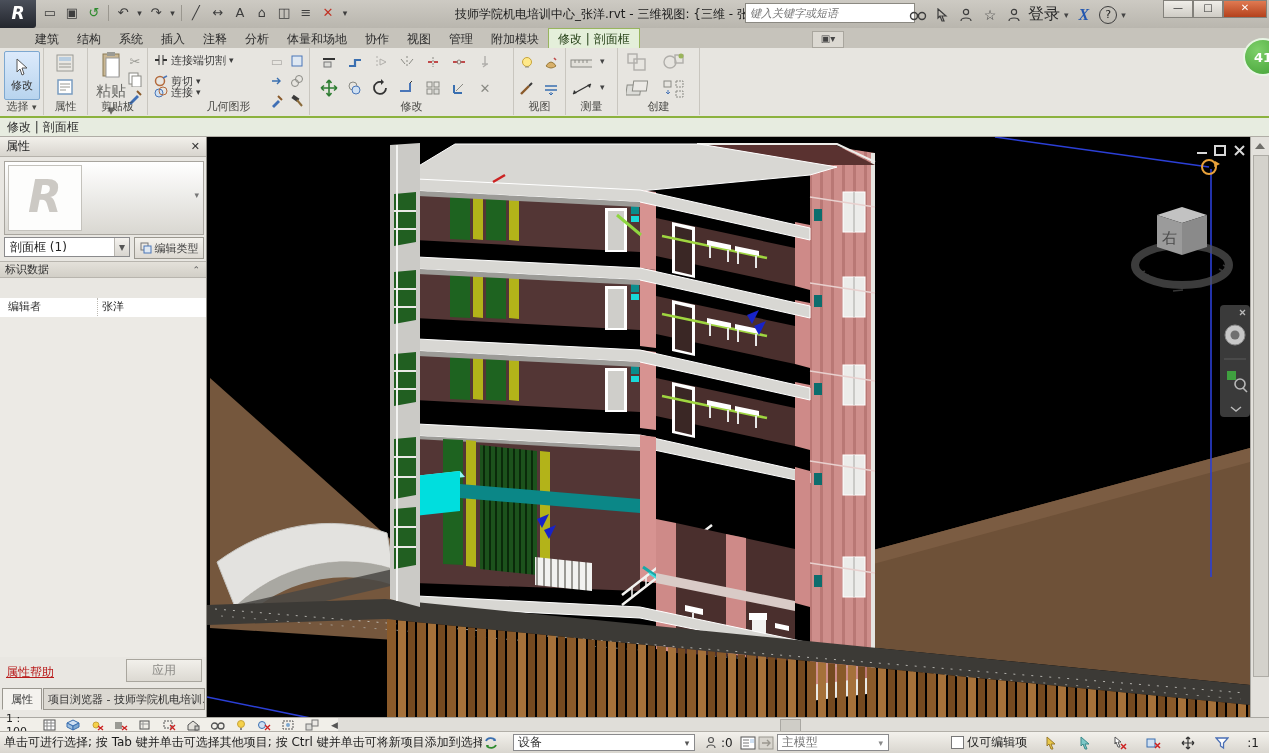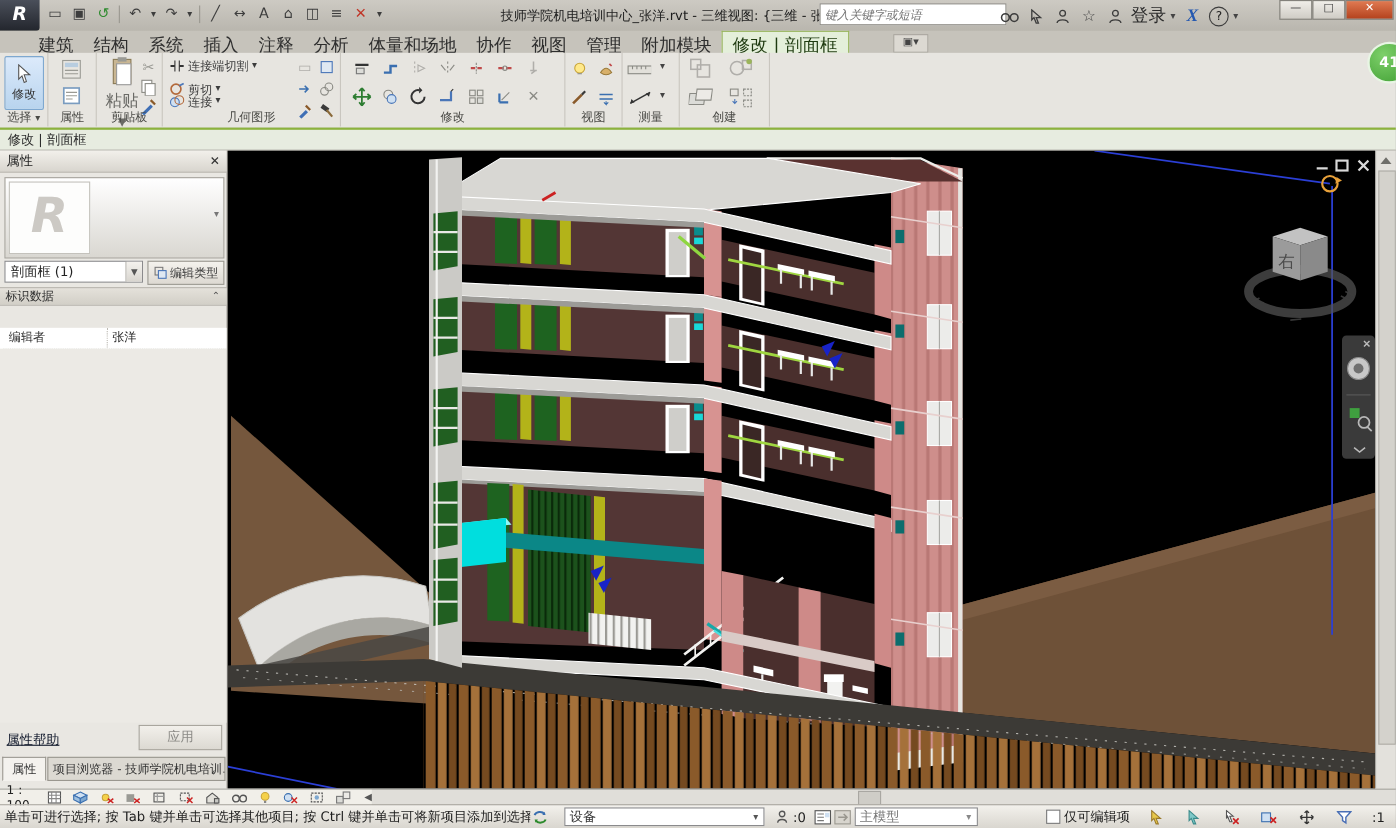--- a/index.html
+++ b/index.html
@@ -16,21 +16,21 @@
   #apptitle{left:455px;top:6px;width:420px;white-space:nowrap;overflow:hidden;font-size:12px;color:#1c1c1c}
   #searchbox{left:745px;top:3px;width:160px;height:18px;border:1px solid #8b8982;background:#fff;
              font-size:11px;font-style:italic;color:#8a8a8a;padding:0 4px;font-family:inherit}
   .ic-ico{width:20px;height:20px;display:inline-flex;align-items:center;justify-content:center;color:#3d3d3d}
   #winbtns{right:2px;top:0;display:flex}
   .wbtn{width:28px;height:16px;border:1px solid #83817b;background:linear-gradient(#f0eee9,#cfccc5);
         font-size:10px;text-align:center;line-height:14px;color:#333}
   .wbtn.close{width:42px;background:linear-gradient(#e07a52,#b4421d);color:#fff;font-weight:bold}
   
   #tabrow{left:0;top:28px;width:1269px;height:20px;background:#c6c3bb}
-  .tab{display:inline-block;height:19px;padding:2px 9px 0 9px;font-size:16px;color:#2e2e2e;cursor:default}
+  .tab{display:inline-block;height:19px;padding:2px 9px 0 9px;font-size:12px;color:#2e2e2e;cursor:default}
   .tab.ctx{background:#e4efda;border:1px solid #98b55e;border-bottom:none;color:#1e3a10}
   #ribbonstate{left:812px;top:31px;width:30px;height:15px;font-size:10px;color:#444;
                border:1px solid #a9a69e;background:#dcd9d2;text-align:center;line-height:13px}
   
   #ribbon{left:0;top:48px;width:1269px;height:68px;background:#e7e5e0;border-bottom:1px solid #b5b2ab}
   .panel{position:absolute;top:0;height:67px;border-right:1px solid #c9c6bf}
   .plabel{position:absolute;bottom:1px;left:0;right:0;text-align:center;font-size:11px;color:#4a4a46}
   #modbtn{left:4px;top:3px;width:34px;height:47px;background:linear-gradient(#dceafb,#b8d4ee);
           border:1px solid #7ea8d0;border-radius:2px;display:flex;flex-direction:column;align-items:center;justify-content:center;gap:2px;font-size:11px;color:#333}
   .mi{width:22px;height:22px;display:inline-flex;align-items:center;justify-content:center;font-size:13px;color:#4c4c4c}
@@ -47,21 +47,21 @@
                font-size:44px;font-weight:bold;font-style:italic;color:#ccc9c4;text-align:center;line-height:62px}
   .combo{background:#fff;border:1px solid #8a8a8c;font-size:12px;color:#222;display:flex;align-items:center;box-sizing:border-box}
   .combo .arrow{margin-left:auto;width:14px;text-align:center;color:#555;background:linear-gradient(#f4f2ee,#d8d5cf);align-self:stretch;line-height:18px;border-left:1px solid #b8b5af}
   #edittype{left:134px;top:100px;width:68px;height:20px;background:linear-gradient(#f4f2ed,#ddd9d2);
             border:1px solid #9a978f;font-size:11px;color:#3e3e3e;display:flex;align-items:center;justify-content:center;gap:3px}
   #idhdr{left:0;top:124px;width:206px;height:17px;background:linear-gradient(#e4e1da,#d2cfc7);
          border-top:1px solid #b8b5ae;border-bottom:1px solid #b8b5ae;font-size:11px;color:#2e2e2e;line-height:16px;padding-left:5px;box-sizing:border-box}
   .prow{position:absolute;left:0;width:206px;height:19px;background:#fff;border-bottom:1px dotted #bcb9b2;font-size:11px;line-height:18px}
   .prow .lab{position:absolute;left:8px;color:#333}
   .prow .val{position:absolute;left:97px;right:2px;border-left:1px dotted #bcb9b2;padding-left:4px;color:#222;white-space:nowrap;overflow:hidden}
-  #p-help{left:6px;top:527px;color:#0f172a;text-decoration:underline;font-size:12px}
+  #p-help{left:6px;top:527px;color:#b91c1c;text-decoration:underline;font-size:12px}
   #p-apply{left:126px;top:522px;width:74px;height:21px;background:linear-gradient(#f2f0eb,#dcd9d2);
            border:1px solid #a9a69e;color:#8b8a86;font-size:12px;text-align:center;line-height:20px}
   .ptab{position:absolute;top:551px;height:22px;font-size:11px;line-height:21px;text-align:center;
         border:1px solid #9a978f;box-sizing:border-box;background:#dcd9d2;color:#333;white-space:nowrap;overflow:hidden;padding:0 4px}
   .ptab.active{background:#f4f2ee;border-bottom-color:#f4f2ee}
   
   #canvas{left:207px;top:137px;width:1043px;height:580px;background:#000;overflow:hidden}
   
   #vscroll{left:1250px;top:137px;width:19px;height:580px;background:#e3e1dc;border-left:1px solid #a9a7a2;box-sizing:border-box}
   .sarrow{width:0;height:0;border-left:5px solid transparent;border-right:5px solid transparent}

